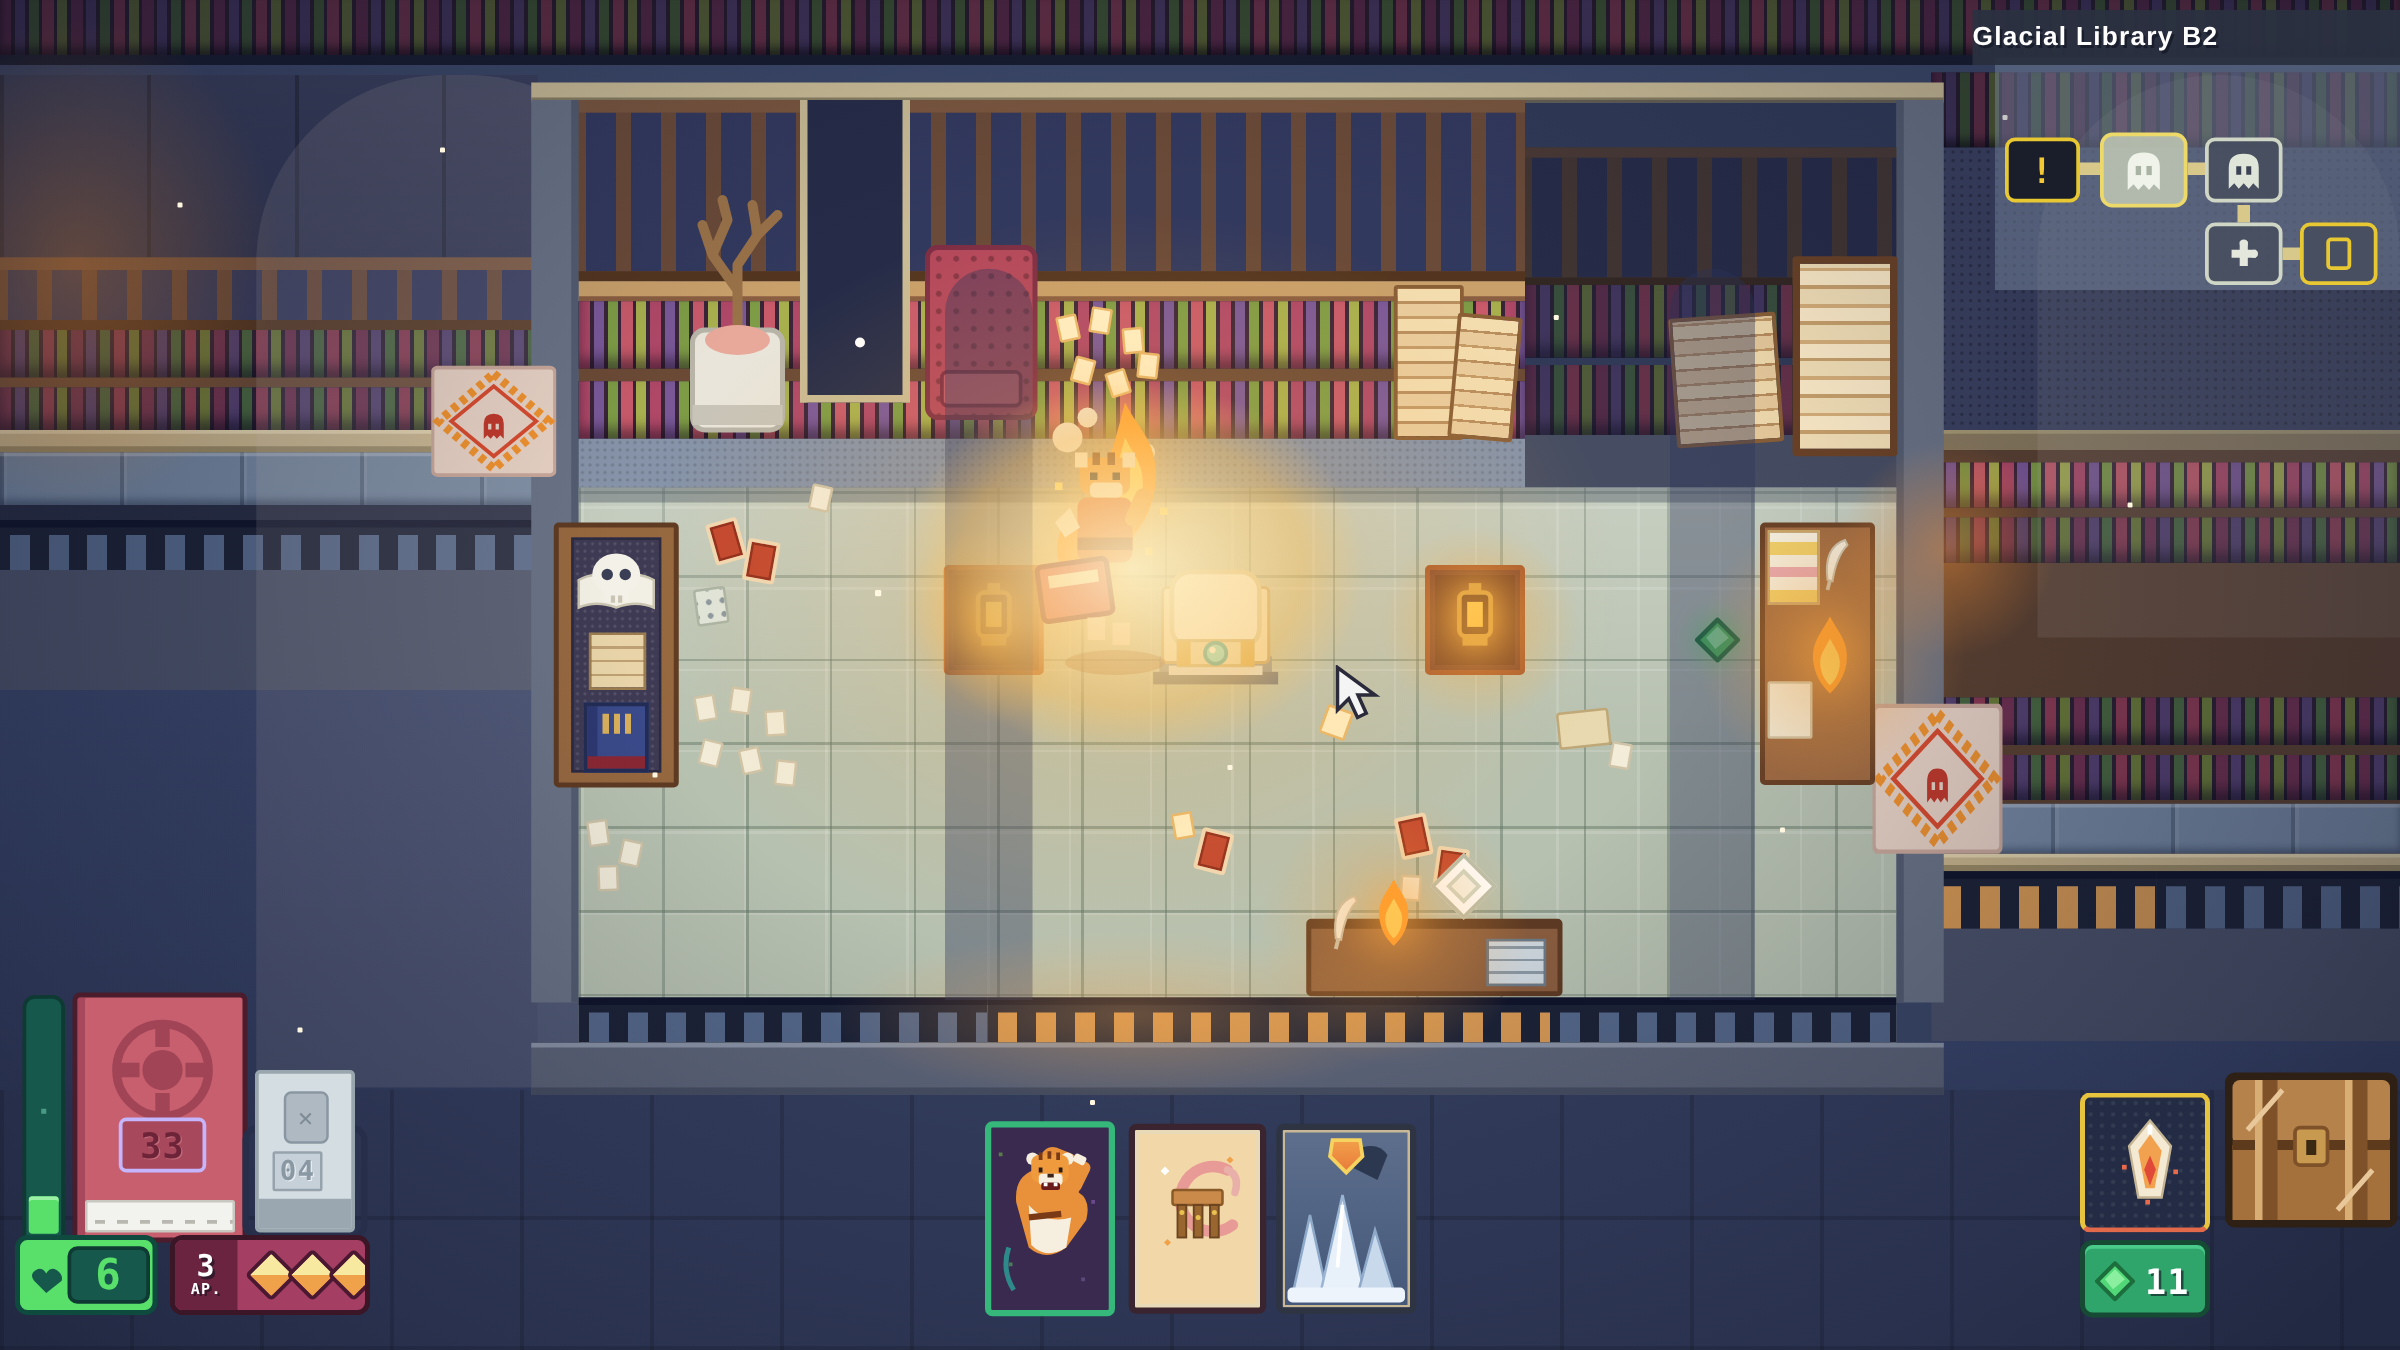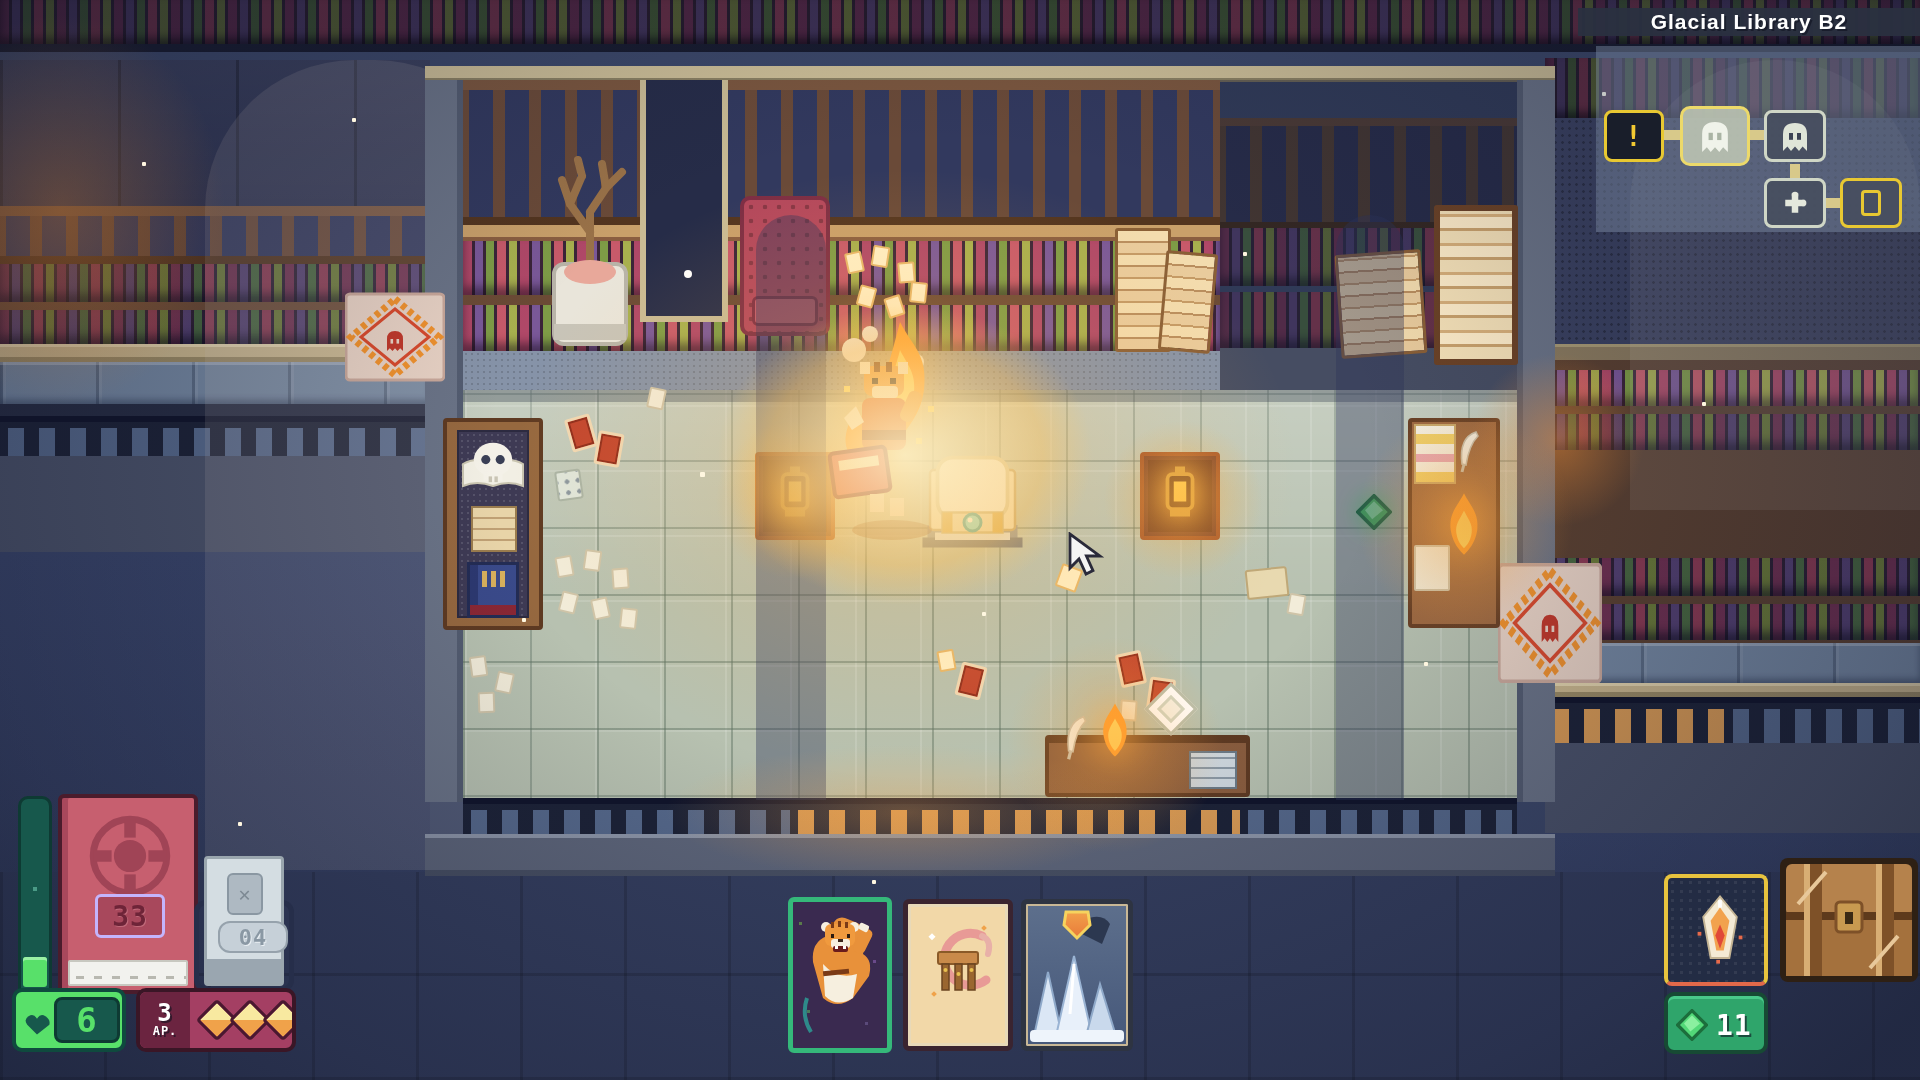--- a/index.html
+++ b/index.html
@@ -356,21 +356,21 @@
           <path d="M6 2h4v4h4v4h-4v4H6v-4H2V6h4Z" fill="#e4e8dc"></path>
           <circle cx="8" cy="3" r="2" fill="#e4e8dc"></circle>
           <circle cx="13" cy="8" r="2" fill="#e4e8dc"></circle>
         </svg>
     </div>
     <div style="left:230px;top:152px;width:14px;height:10px;background:#d8c98a;"></div>
     <div class="mmtile" style="left:244px;top:132px;width:62px;height:50px;background:rgba(70,78,94,.92);border:3px solid #e8c832;">
       <div style="position:static;width:20px;height:26px;border:3px solid #e8c832;border-radius:4px;"></div>
     </div>
   </div>
-  <div class="hud" style="left:1578px;top:8px;width:342px;height:28px;background:rgba(42,48,64,.95);display:flex;align-items:center;justify-content:center;">
+  <div class="hud" style="left:1578px;top:8px;width:342px;height:44px;background:rgba(42,48,64,.95);display:flex;align-items:center;">
     <span class="ptx" style="position:static;font-size:21px;font-family:'Liberation Sans',sans-serif;">Glacial Library B2</span>
   </div>
 
 
   <div class="hud" style="left:18px;top:796px;width:34px;height:196px;background:#17584c;border:3px solid #0e3a33;border-radius:10px 10px 4px 4px;">
     <div style="left:2px;top:158px;width:24px;height:30px;background:#58e06a;border-radius:3px;box-shadow:inset 0 3px 0 #9af0a4;"></div>
     <div style="left:12px;top:88px;width:4px;height:4px;background:#4a9a86;"></div>
   </div>
   <div class="hud" style="left:58px;top:794px;width:140px;height:200px;background:#c75f6f;border:4px solid #4a1c2c;border-radius:6px;box-shadow:inset 6px 0 0 #a8485c;">
     <svg style="left:22px;top:12px;" width="92" height="92" viewBox="0 0 40 40">
@@ -386,21 +386,21 @@
     <div style="left:33px;top:96px;width:70px;height:44px;background:#a8485c;border:3px solid #c4b5fd;border-radius:6px;display:flex;align-items:center;justify-content:center;">
       <span class="ptx" style="position:static;color:#6e2438;font-size:28px;text-shadow:1px 1px 0 #c06a7a;">33</span>
     </div>
     <div style="left:6px;top:162px;width:120px;height:26px;background:#f2f2ee;border:2px solid #c8c8c0;border-radius:2px;background-image:repeating-linear-gradient(90deg,#b8b8b0 0 8px,transparent 8px 18px);background-size:100% 3px;background-position:6px 14px;background-repeat:no-repeat;"></div>
   </div>
   <div class="hud" style="left:194px;top:900px;width:100px;height:92px;border:5px solid #262e4a;border-radius:12px;"></div>
   <div class="hud" style="left:204px;top:856px;width:80px;height:130px;background:#d4dde2;border:3px solid #9aa6ae;border-radius:4px;">
     <div style="left:20px;top:14px;width:36px;height:42px;background:#aeb9c2;border:2px solid #8a97a2;border-radius:6px;display:flex;align-items:center;justify-content:center;">
       <span class="ptx" style="position:static;color:#7e8a94;font-size:20px;text-shadow:none;">✕</span>
     </div>
-    <div style="left:11px;top:62px;width:70px;height:32px;background:#c6d0d8;border:2px solid #96a2ac;border-radius:12px;display:flex;align-items:center;justify-content:center;">
+    <div style="left:11px;top:62px;width:40px;height:32px;background:#c6d0d8;border:2px solid #96a2ac;border-radius:2px;display:flex;align-items:center;justify-content:center;">
       <span class="ptx" style="position:static;color:#8a98a4;font-size:22px;text-shadow:1px 1px 0 #e8eef2;">04</span>
     </div>
     <div style="left:0;top:100px;width:74px;height:24px;background:#9aa6b0;"></div>
   </div>
   <div class="hud badge" style="left:12px;top:988px;width:114px;height:64px;background:#58e06a;border:4px solid #0f4a3e;">
     <svg style="left:8px;top:20px;" width="26" height="24" viewBox="0 0 20 18">
         <path d="M10 17 2.5 9.5Q-.5 5.5 3.5 3T10 5q2.5-4.5 6.5-2t3 6.5Z" fill="#17584c"></path>
       </svg>
     <div style="left:38px;top:5px;width:66px;height:46px;background:#17584c;border:3px solid #0e3a33;border-radius:8px;display:flex;align-items:center;justify-content:center;">
       <span class="ptx" style="position:static;color:#58e06a;font-size:34px;text-shadow:none;">6</span>

